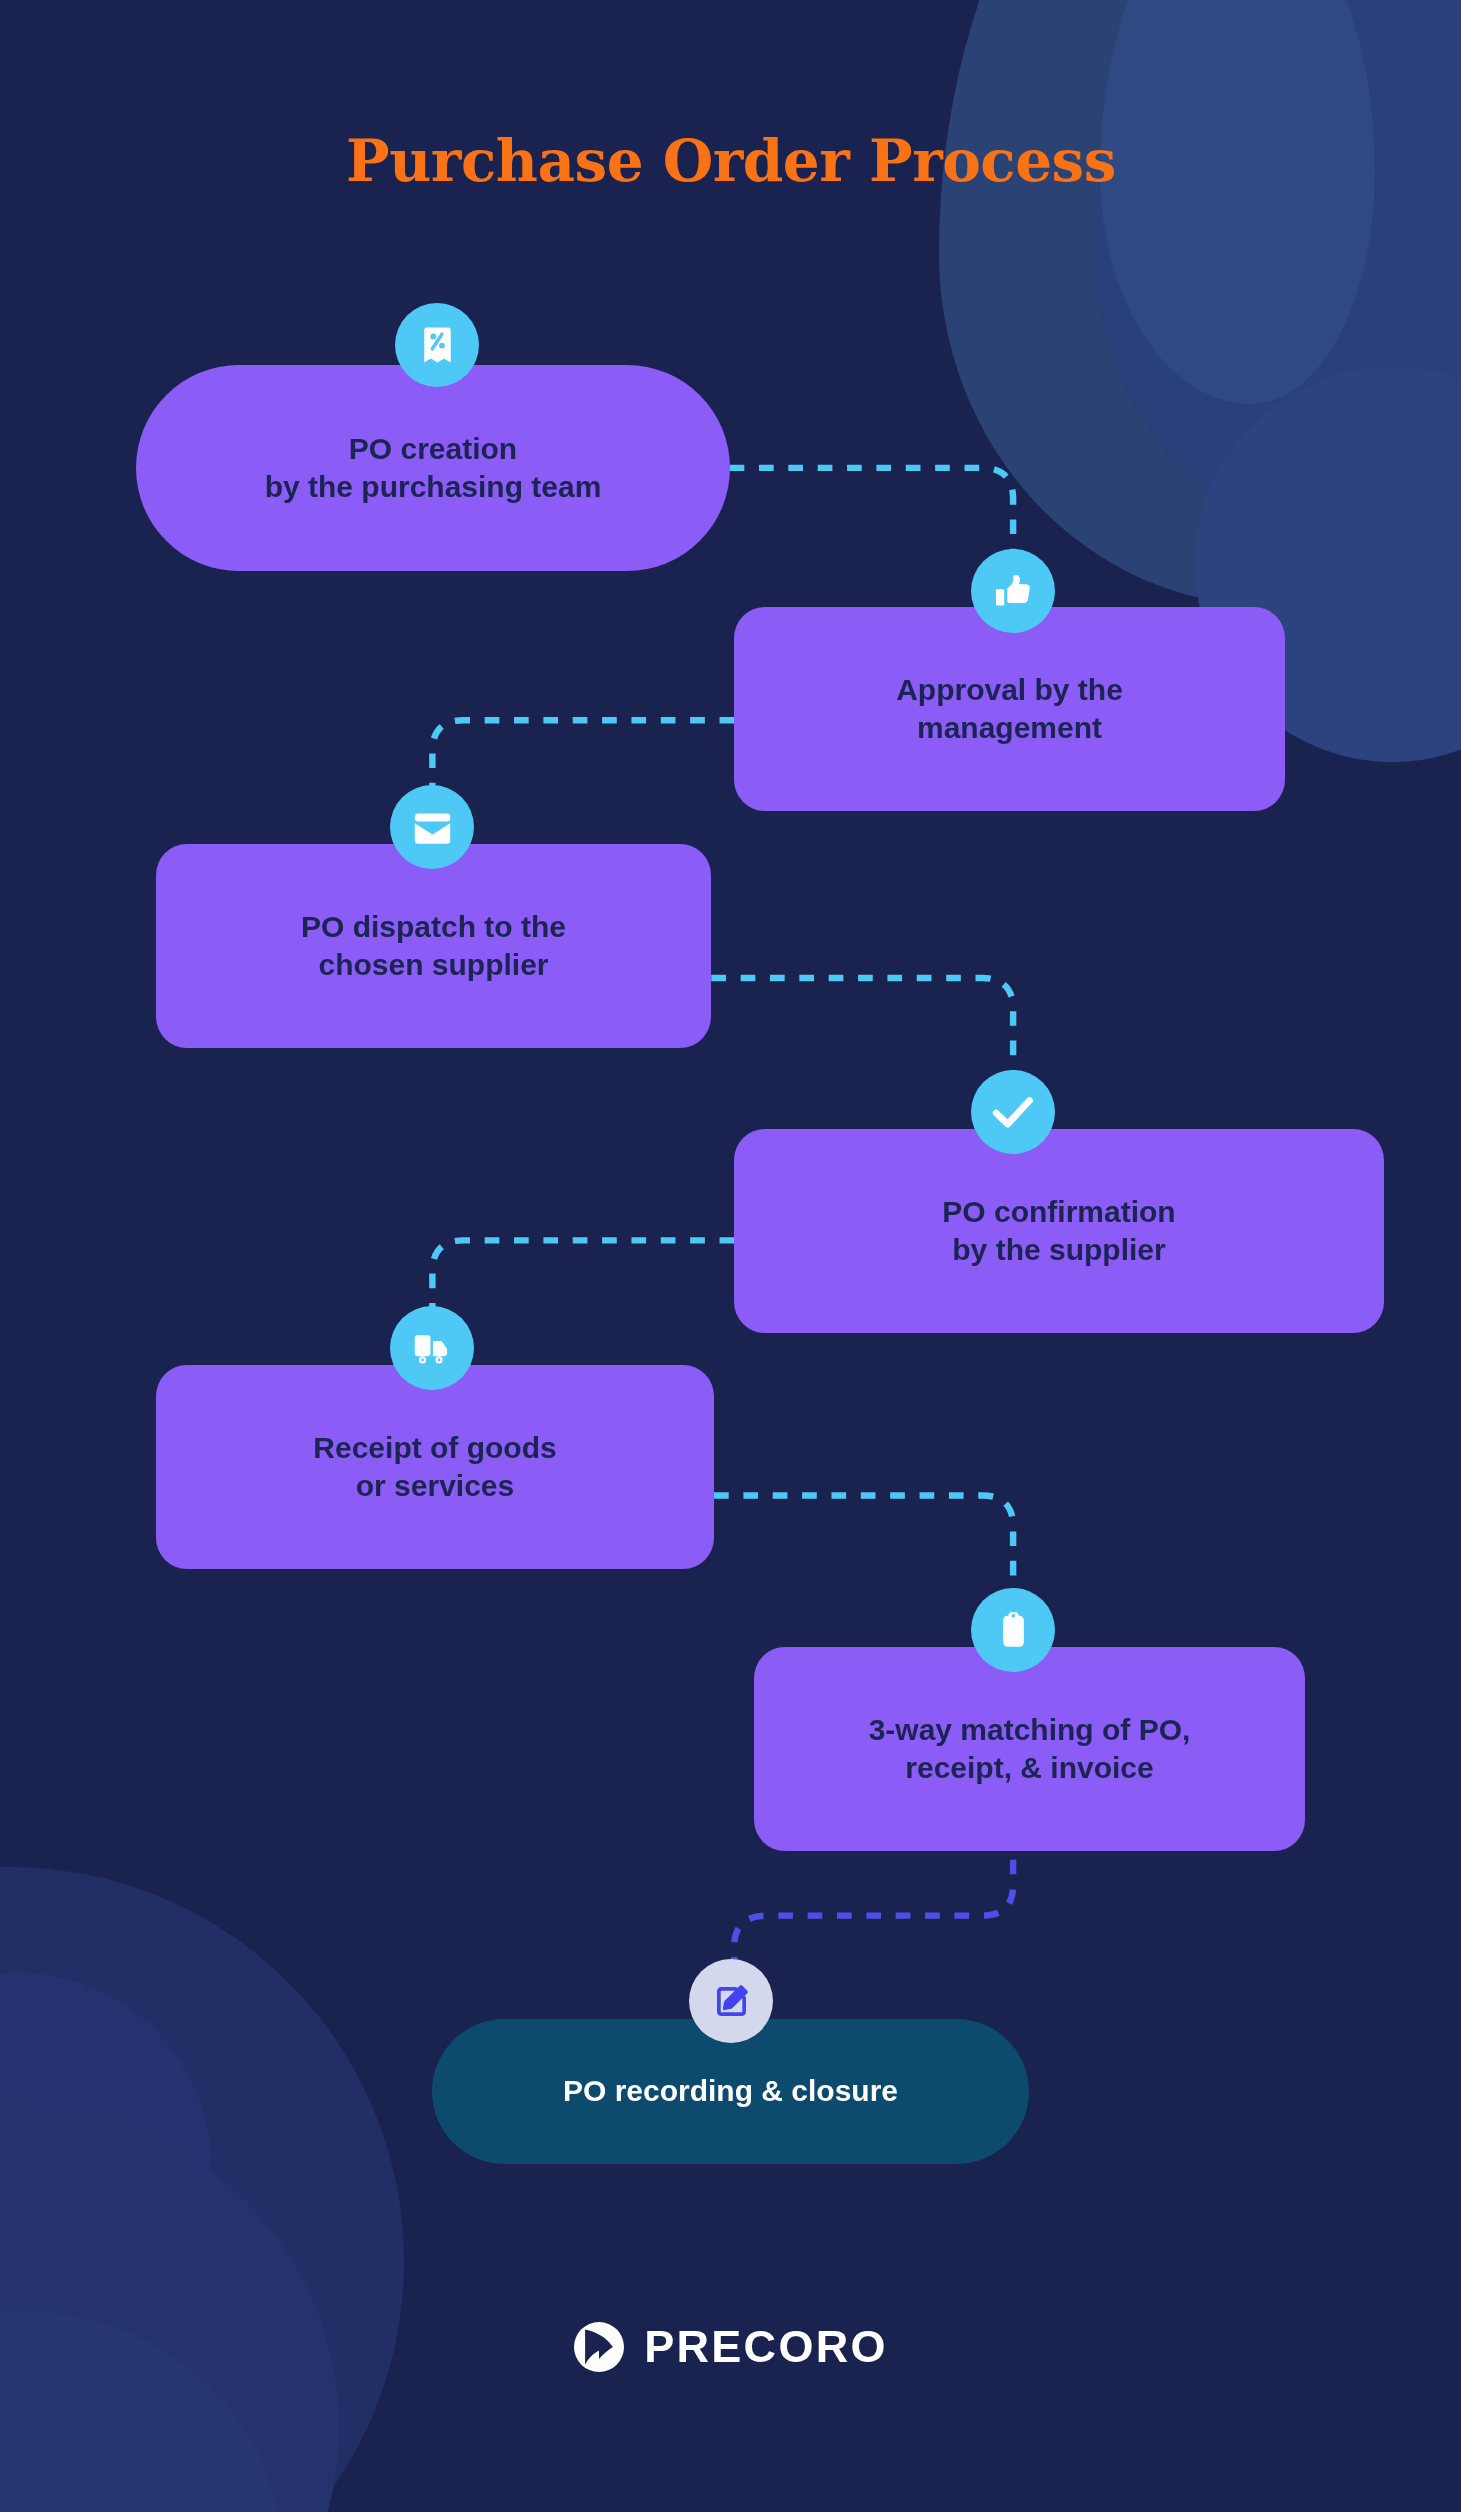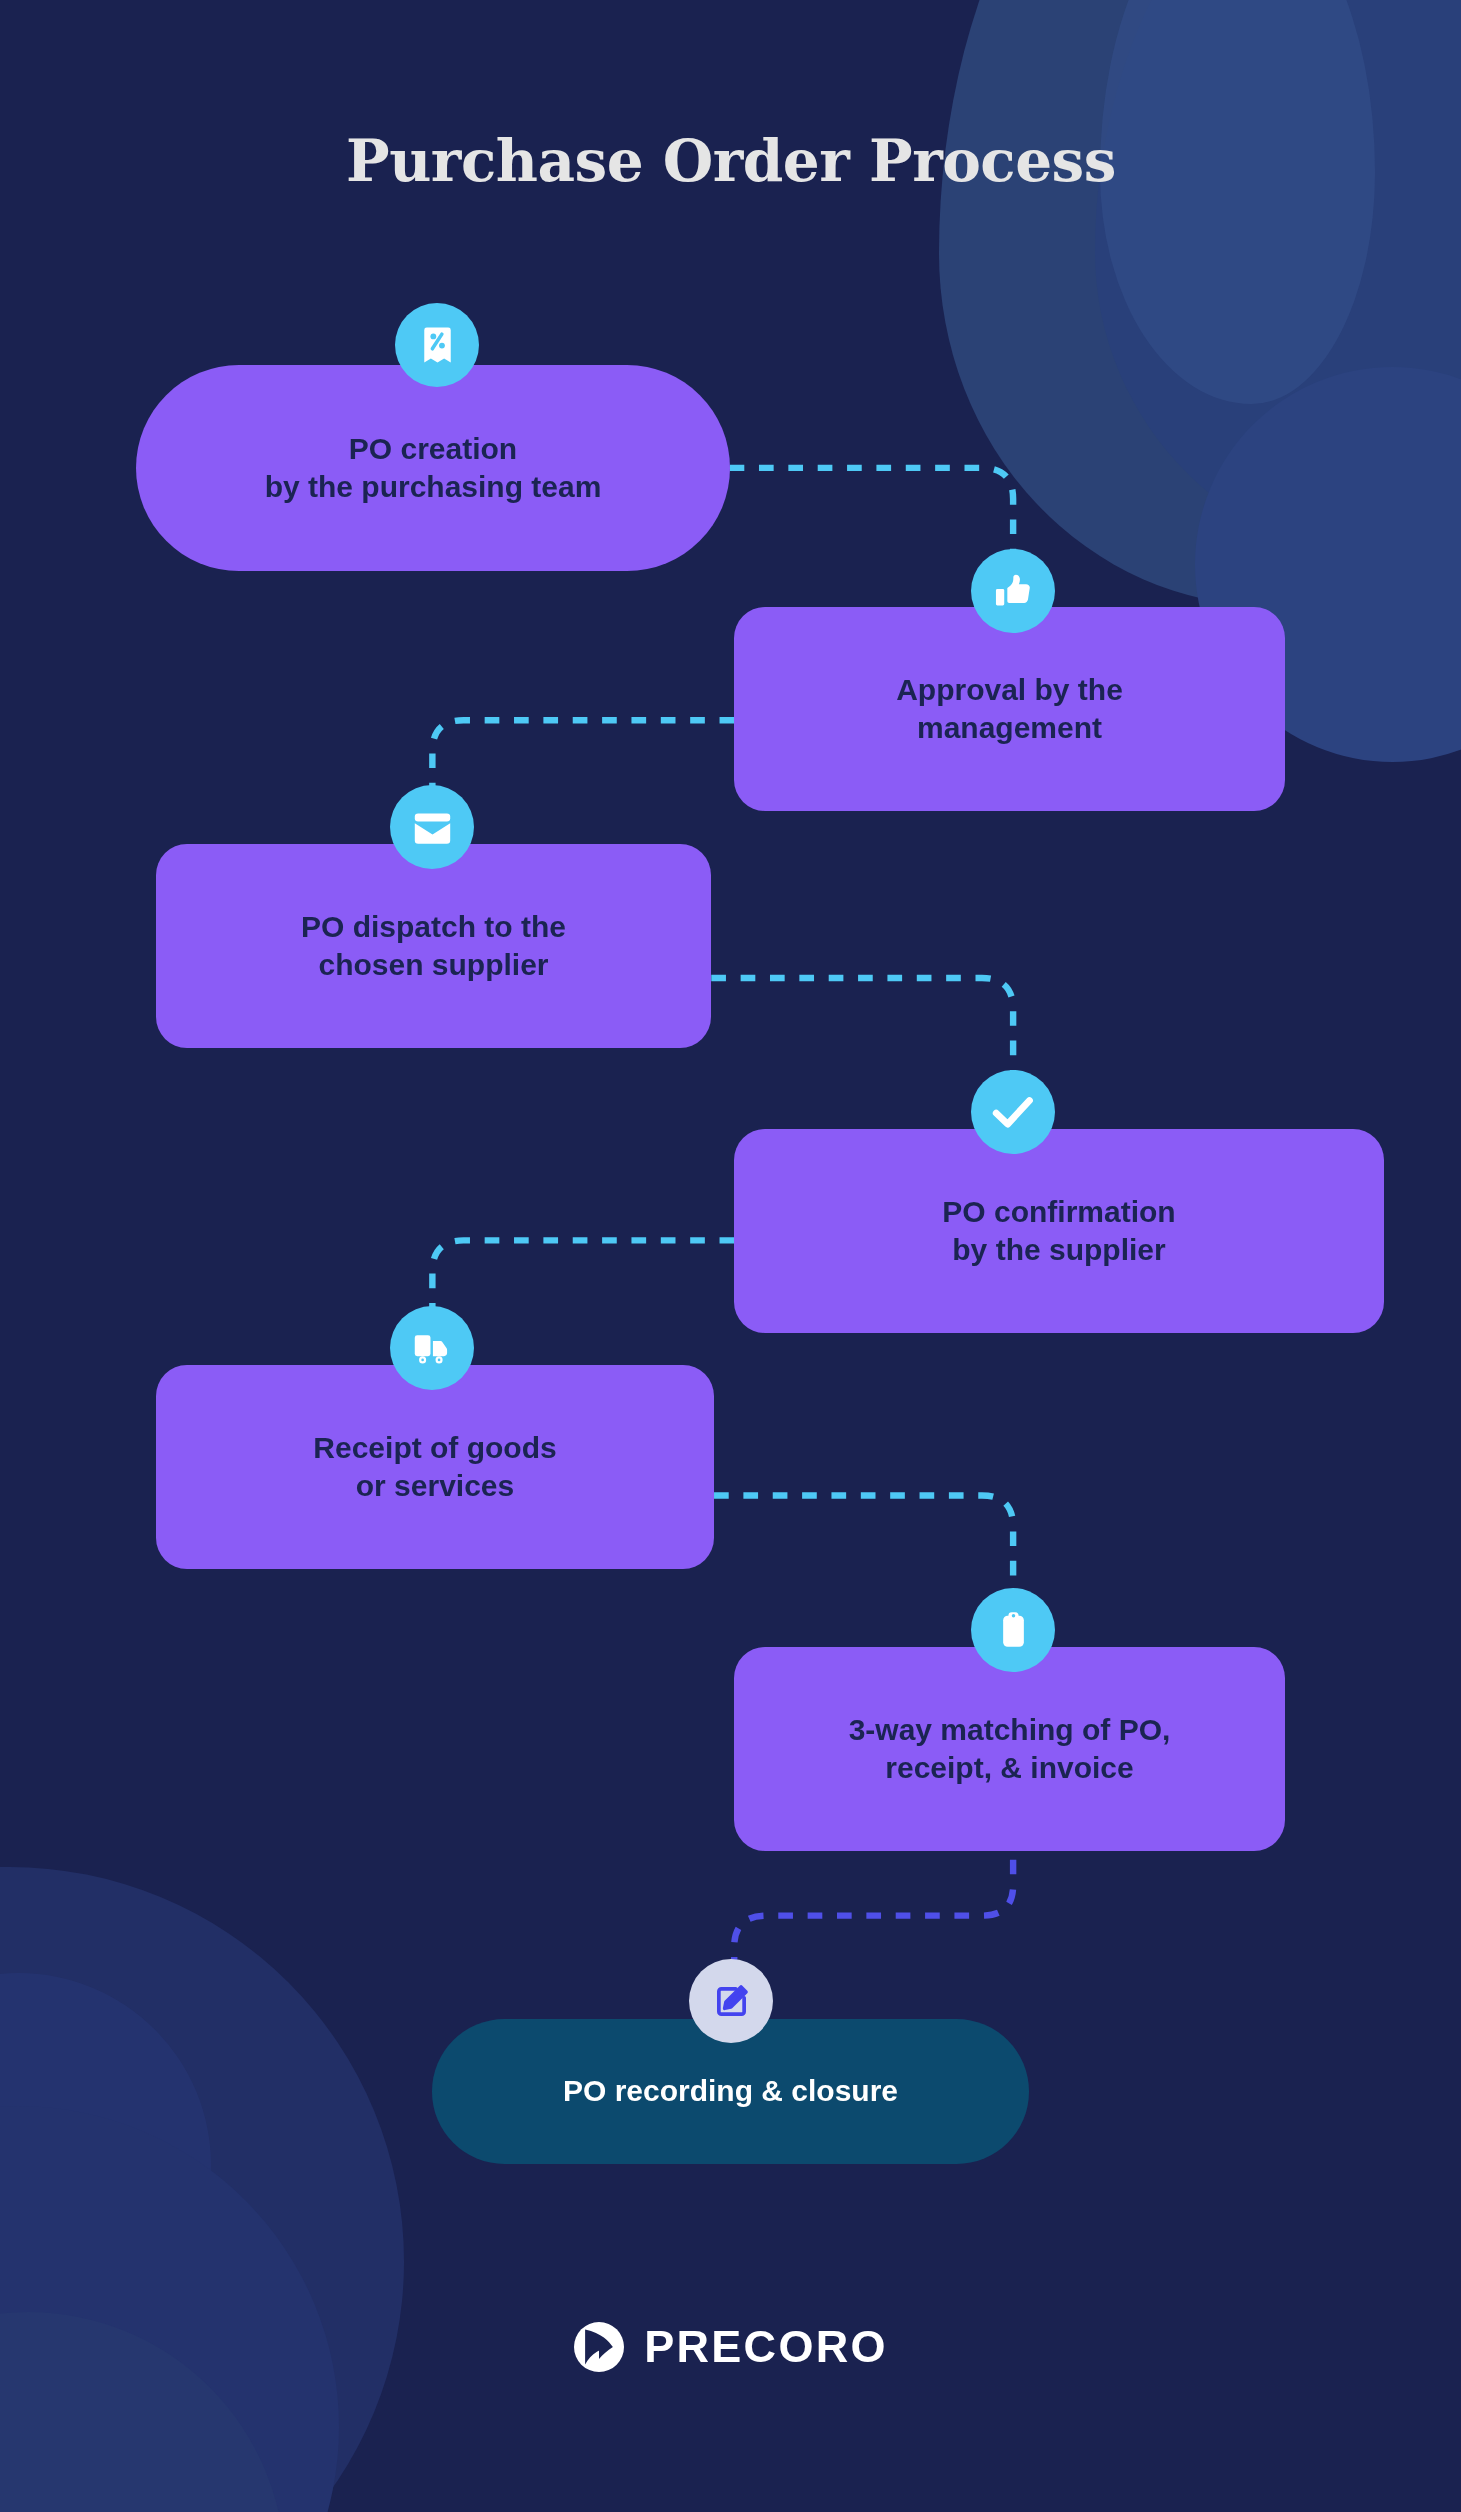--- a/index.html
+++ b/index.html
@@ -36,21 +36,21 @@
   .blob-bl-d { width:385px; height:385px; left:-174px; top:1973px; background:#253472; opacity:.8;}
 
   
   .title {
     position:absolute; top:127px; left:0; width:1462px;
     text-align:center;
     font-family:"DejaVu Serif", serif;
     font-weight:700;
     font-size:58px;
     letter-spacing:-0.5px;
-    color:#e5e5e5;
+    color:#f97316;
     z-index:6;
   }
 
   
   #links { position:absolute; inset:0; width:1462px; height:2512px; z-index:3; }
 
   
   .card {
     position:absolute;
     background:#8b5cf6;
@@ -187,21 +187,21 @@
         <rect x="1.8" y="2.4" width="10.2" height="13.6" rx="1.6"></rect>
         <path d="M13.6 6.2h4.6c.7 0 1.3.3 1.7.9l2.6 3.8c.2.3.3.7.3 1.1V14c0 1.1-.9 2-2 2h-7.2z"></path>
         <circle cx="6.9" cy="18.4" r="2.3"></circle>
           <circle cx="6.9" cy="18.4" r=".85" fill="#4ec9f5"></circle>
         <circle cx="17.6" cy="18.4" r="2.3"></circle>
           <circle cx="17.6" cy="18.4" r=".85" fill="#4ec9f5"></circle>
       </svg>
     </span>
   </div>
 
-  <div class="card rect" style="left:734px; top:1647px; width:551px; height:204px;">
+  <div class="card rect" style="left:754px; top:1647px; width:551px; height:204px;">
     <div class="label">3-way matching of PO,
 receipt, &amp; invoice</div>
   </div>
   <div class="badge" style="left:971px; top:1588px;">
     <span>
       <svg width="31" height="39" viewBox="0 0 20 26" fill="#ffffff">
         <rect x="3.1" y="3.2" width="13.8" height="20.6" rx="3"></rect>
         <rect x="6.6" y="0.9" width="6.8" height="4.6" rx="2.3"></rect>
         <circle cx="10" cy="3.1" r="1.15" fill="#4ec9f5"></circle>
       </svg>

